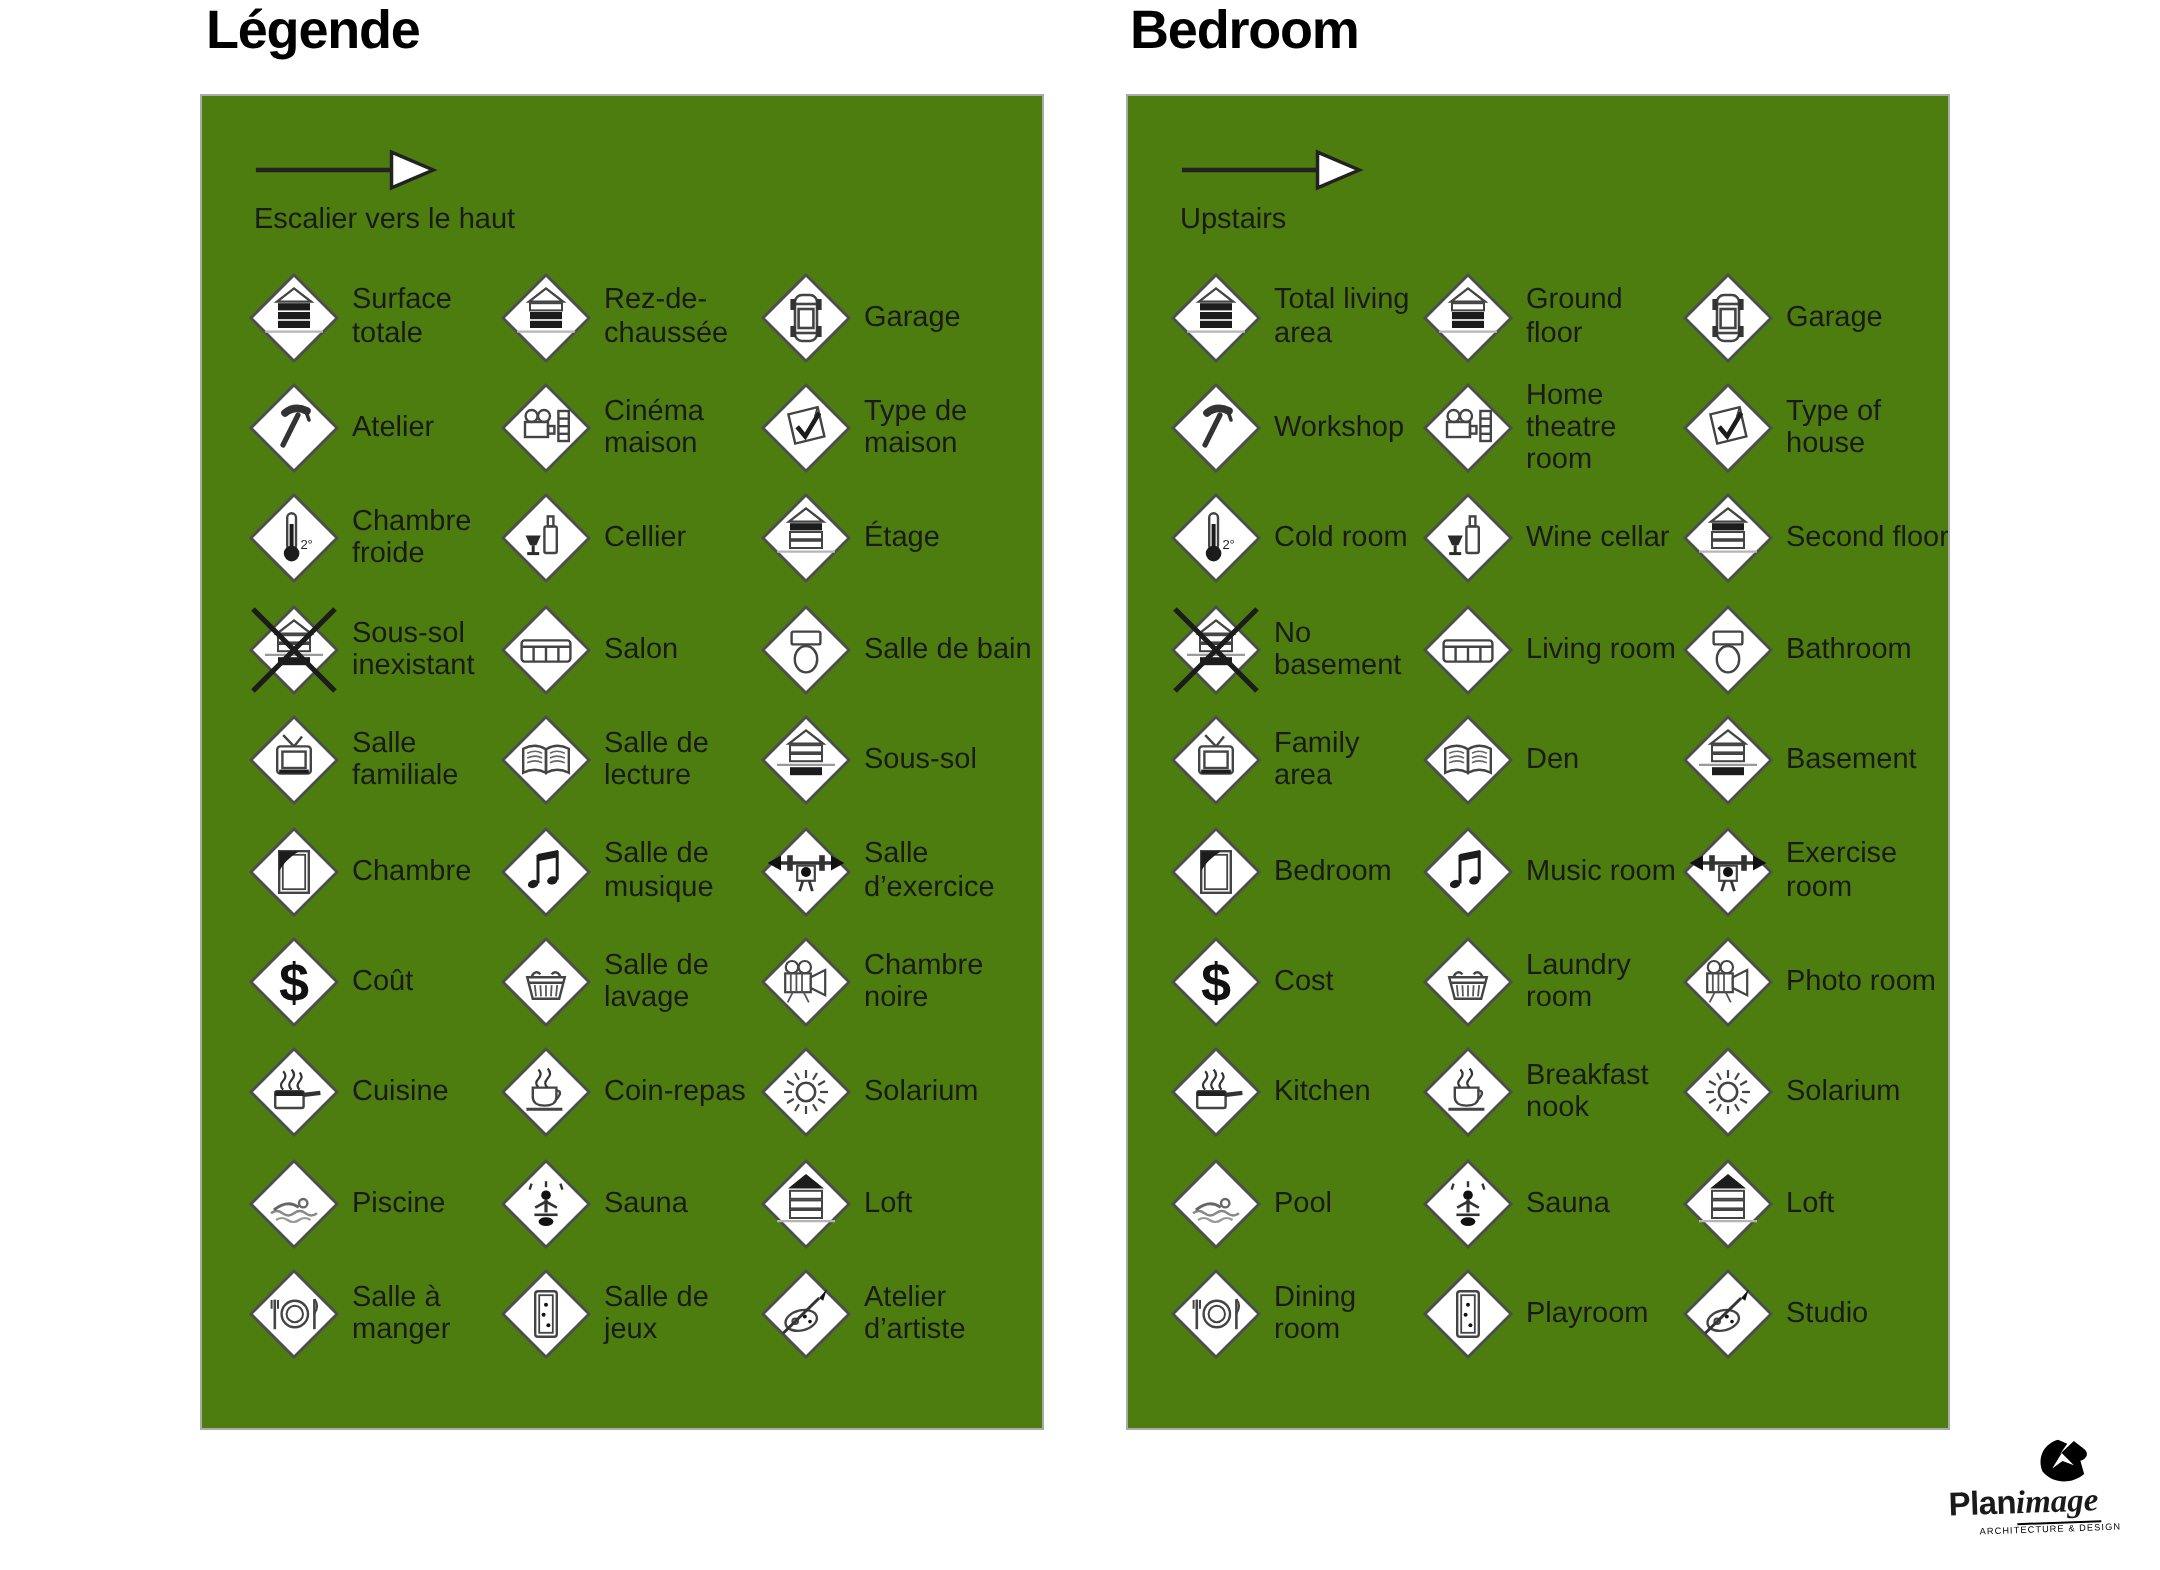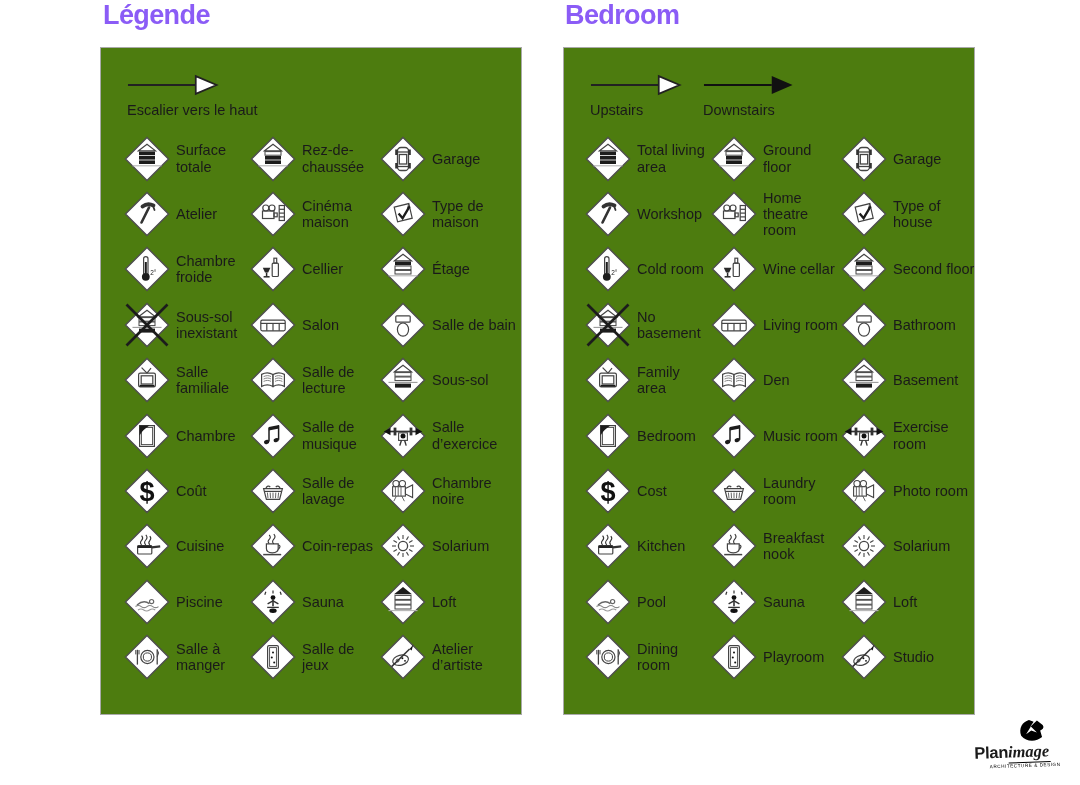--- a/index.html
+++ b/index.html
@@ -1,20 +1,20 @@
 <!DOCTYPE html>
 <html><head>
 <meta charset="utf-8">
 <style>
   html,body{margin:0;padding:0;}
   body{
     width:1080px;height:785px;background:#fff;position:relative;overflow:hidden;
     font-family:"Liberation Sans", sans-serif;color:#1a1a1a;
   }
-  .title{position:absolute;top:0;margin:0;font-size:27px;font-weight:700;letter-spacing:-0.6px;color:#8b5cf6;}
+  .title{position:absolute;top:0;margin:0;font-size:27px;font-weight:700;letter-spacing:-0.6px;color:#000000;}
   #title-fr{left:103px;}
   #title-en{left:565px;}
   .panel{position:absolute;top:47px;height:668px;background:#4d7c0f;border:1.5px solid #aaa;box-sizing:border-box;overflow:hidden;}
   #panel-fr{left:100px;width:422px;}
   #panel-en{left:563px;width:412px;}
   .arrows{display:flex;margin:26px 0 0 26px;}
   #panel-fr .arrow-item{width:182px;}
   #panel-en .arrow-item{width:113px;justify-content:flex-end;}
   .arrow-item{display:flex;flex-direction:column;}
   .arrow-svg{width:92px;height:22px;}
@@ -530,26 +530,20 @@
 
 <section class="panel" id="panel-en">
   <div class="arrows">
   <div class="arrow-item">
     <svg class="arrow-svg" viewBox="0 0 95 22">
           <use class="u-glyph" href="#sym-arrow-outline"></use>
         </svg>
     <span class="arrow-label">Upstairs</span>
   </div>
 
-  <div class="arrow-item">
-    <svg class="arrow-svg" viewBox="0 0 95 22">
-          <use class="u-glyph" href="#sym-arrow-filled"></use>
-        </svg>
-    <span class="arrow-label">Downstairs</span>
-  </div>
 </div>
   <div class="grid">
   <svg class="cell-icon" viewBox="0 0 48 48">
         <use href="#sym-diamond"></use>
         <use class="u-glyph" href="#sym-total-living-area"></use>
       </svg>
   <span class="cell-label">Total living area</span>
 
   <svg class="cell-icon" viewBox="0 0 48 48">
         <use href="#sym-diamond"></use>

